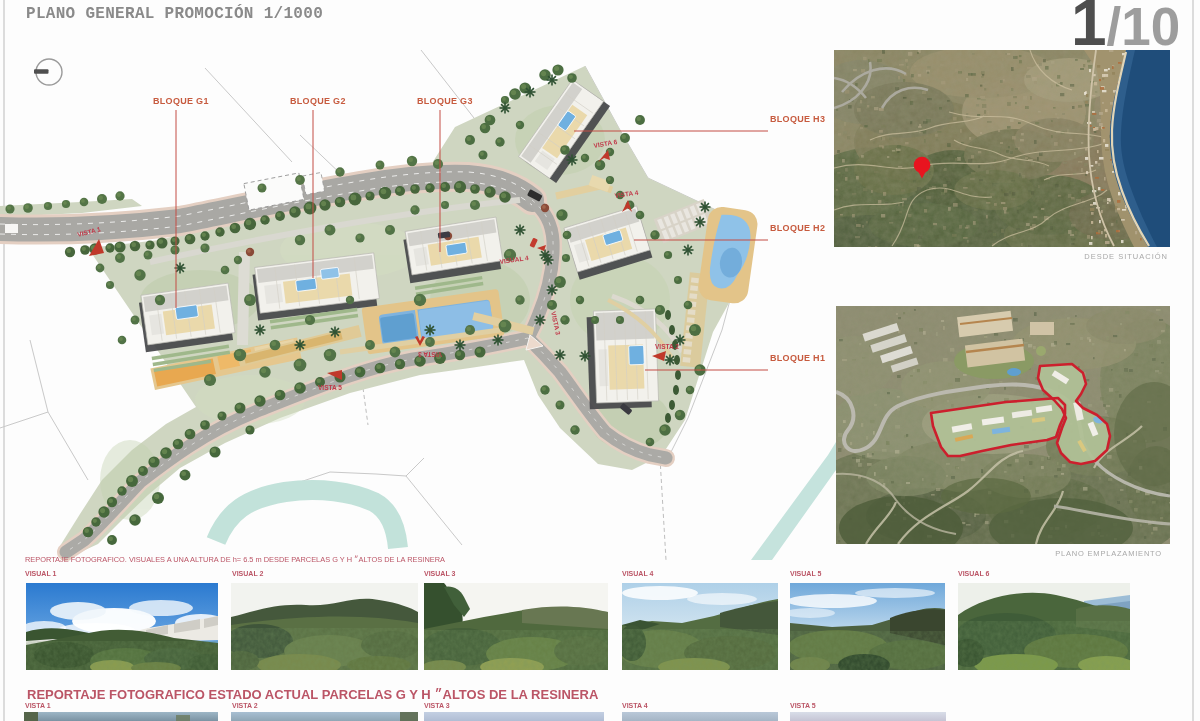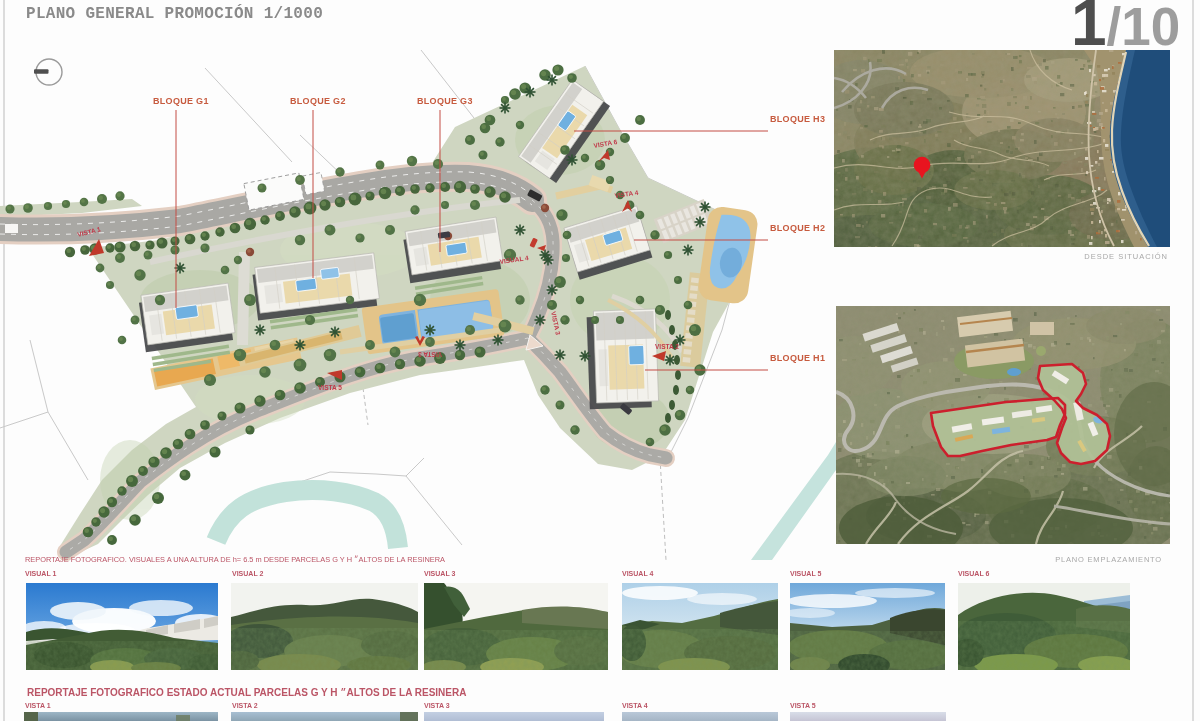--- a/index.html
+++ b/index.html
@@ -2039,21 +2039,21 @@
       <rect x="250" y="120" width="14" height="6" fill="#f1efe9" transform="rotate(68 257 123)"></rect>
       <ellipse cx="262" cy="114" rx="5" ry="3.2" fill="#7db4de" transform="rotate(20 262 114)"></ellipse>
       <rect x="240" y="138" width="12" height="4" fill="#d9c87f" transform="rotate(60 246 140)"></rect>
     </g>
 
 <path d="M95,107 L170,96 222,92 229,99 229,108 224,119 220,131 211,134 175,139 146,145 124,150 112,150 105,141 97,120 Z" fill="none" stroke="#cc1f2d" stroke-width="2.6" stroke-linejoin="round"></path>
 
 <path d="M204,60 L236,58 247,67 250,78 245,88 240,95 247,102 261,109 271,118 274,130 271,144 259,155 245,158 234,156 225,147 221,137 226,122 230,112 226,103 218,94 207,84 202,72 Z" fill="none" stroke="#cc1f2d" stroke-width="2.6" stroke-linejoin="round"></path>
 </svg>
 
-<div class="abs" style="left:1022px;top:549px;width:140px;text-align:right;font-size:7.5px;color:#a8a8a8;letter-spacing:0.8px;margin-top:6px;">PLANO EMPLAZAMIENTO</div>
+<div class="abs" style="left:1022px;top:549px;width:140px;text-align:right;font-size:7.5px;color:#a8a8a8;letter-spacing:0.8px;">PLANO EMPLAZAMIENTO</div>
 
 <div class="abs" style="left:25px;top:555px;font-size:7.4px;font-weight:normal;color:#bb5566;letter-spacing:0;">REPORTAJE FOTOGRAFICO. VISUALES A UNA ALTURA DE h= 6.5 m DESDE PARCELAS G Y H ״ALTOS DE LA RESINERA</div>
 
 <div class="abs" style="left:25px;top:570px;font-size:7px;font-weight:bold;color:#bb5566;">VISUAL 1</div>
 
 <div class="abs" style="left:232px;top:570px;font-size:7px;font-weight:bold;color:#bb5566;">VISUAL 2</div>
 
 <div class="abs" style="left:424px;top:570px;font-size:7px;font-weight:bold;color:#bb5566;">VISUAL 3</div>
 
 <div class="abs" style="left:622px;top:570px;font-size:7px;font-weight:bold;color:#bb5566;">VISUAL 4</div>
@@ -2171,21 +2171,21 @@
     <path d="M0,32 C28,12 68,6 98,12 C128,18 148,28 172,32 L172,87 0,87 Z" fill="#4a663c"></path>
     <path d="M118,26 C138,20 158,22 172,26 L172,50 118,44 Z" fill="#587045"></path>
     <ellipse cx="48" cy="52" rx="50" ry="22" fill="#3f5c38"></ellipse>
     <ellipse cx="118" cy="68" rx="52" ry="17" fill="#5d763e"></ellipse>
     <ellipse cx="58" cy="82" rx="42" ry="11" fill="#7d9a48"></ellipse>
     <ellipse cx="148" cy="82" rx="28" ry="9" fill="#88a04e"></ellipse>
     <ellipse cx="10" cy="70" rx="16" ry="14" fill="#36512f"></ellipse>
     <rect y="38" width="172" height="49" fill="#ffffff" filter="url(#veg)" opacity="0.55"></rect>
   </svg>
 
-<div class="abs" style="left:27px;top:687px;font-size:10px;font-weight:bold;color:#bb5566;letter-spacing:0;">REPORTAJE FOTOGRAFICO ESTADO ACTUAL PARCELAS G Y H ״ALTOS DE LA RESINERA</div>
+<div class="abs" style="left:27px;top:687px;font-size:13px;font-weight:bold;color:#bb5566;letter-spacing:0;">REPORTAJE FOTOGRAFICO ESTADO ACTUAL PARCELAS G Y H ״ALTOS DE LA RESINERA</div>
 
 <div class="abs" style="left:25px;top:702px;font-size:7px;font-weight:bold;color:#bb5566;">VISTA 1</div>
 
 <div class="abs" style="left:232px;top:702px;font-size:7px;font-weight:bold;color:#bb5566;">VISTA 2</div>
 
 <div class="abs" style="left:424px;top:702px;font-size:7px;font-weight:bold;color:#bb5566;">VISTA 3</div>
 
 <div class="abs" style="left:622px;top:702px;font-size:7px;font-weight:bold;color:#bb5566;">VISTA 4</div>
 
 <div class="abs" style="left:790px;top:702px;font-size:7px;font-weight:bold;color:#bb5566;">VISTA 5</div>

